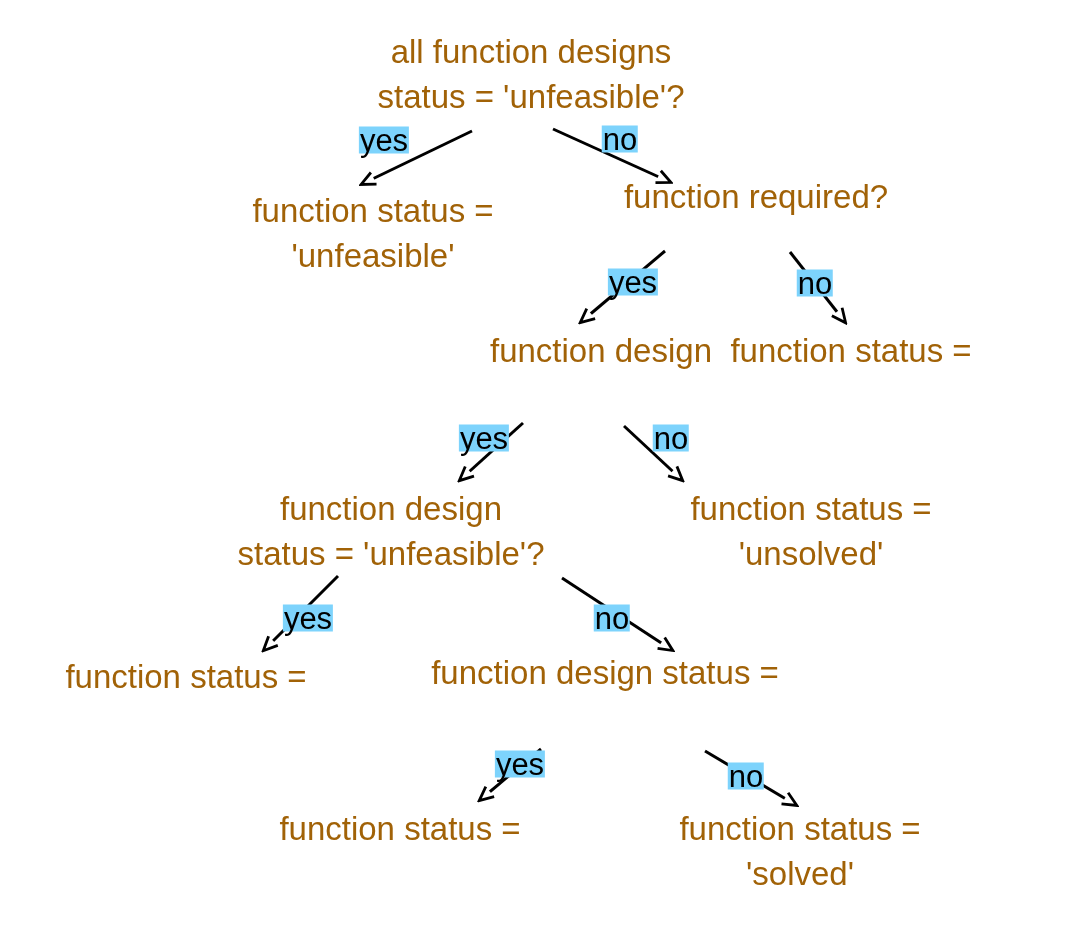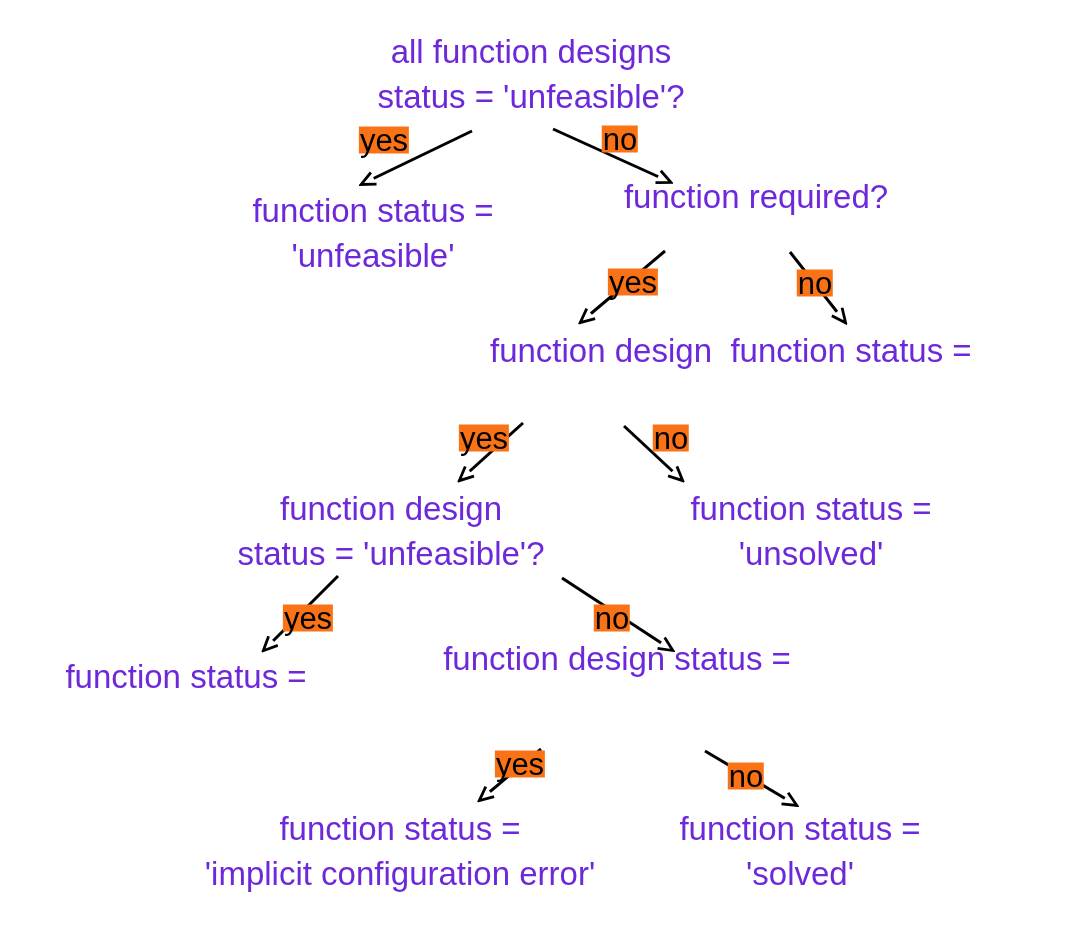--- a/index.html
+++ b/index.html
@@ -26,29 +26,29 @@
     pointer-events: none;
   }
   #node-layer { z-index: 3; }
   .node {
     position: absolute;
     transform: translateX(-50%);
     text-align: center;
     font-size: 33px;
     line-height: 45px;
     white-space: nowrap;
-    color: #6d28d9;
+    color: #a16207;
   }
   .edge-label {
     position: absolute;
     transform: translate(-50%, -50%);
     font-size: 31px;
     line-height: 27px;
     padding: 0 1px;
-    background: #f97316;
+    background: #7dd3fc;
     color: #000000;
     white-space: nowrap;
   }
 </style>
 </head>
 <body>
 
 <div class="stage">
   <svg id="edge-layer" width="1079" height="939" viewBox="0 0 1079 939" xmlns="http://www.w3.org/2000/svg">
     <defs>
@@ -103,25 +103,24 @@
         <div>function design</div>
         <div>status = 'unfeasible'?</div>
       </div>
       <div class="node" style="left: 811px; top: 486px;">
         <div>function status =</div>
         <div>'unsolved'</div>
       </div>
       <div class="node" style="left: 186px; top: 654px;">
         <div>function status =</div>
       </div>
-      <div class="node" style="left: 605px; top: 636px; margin-left: 12px;">
+      <div class="node" style="left: 605px; top: 650px;">
         <div>function design status =</div>
       </div>
       <div class="node" style="left: 400px; top: 806px;">
         <div>function status =</div>
-        <div>'implicit configuration error'</div>
       </div>
       <div class="node" style="left: 800px; top: 806px;">
         <div>function status =</div>
         <div>'solved'</div>
       </div>
     </div>
 </div>
 
 </body></html>

